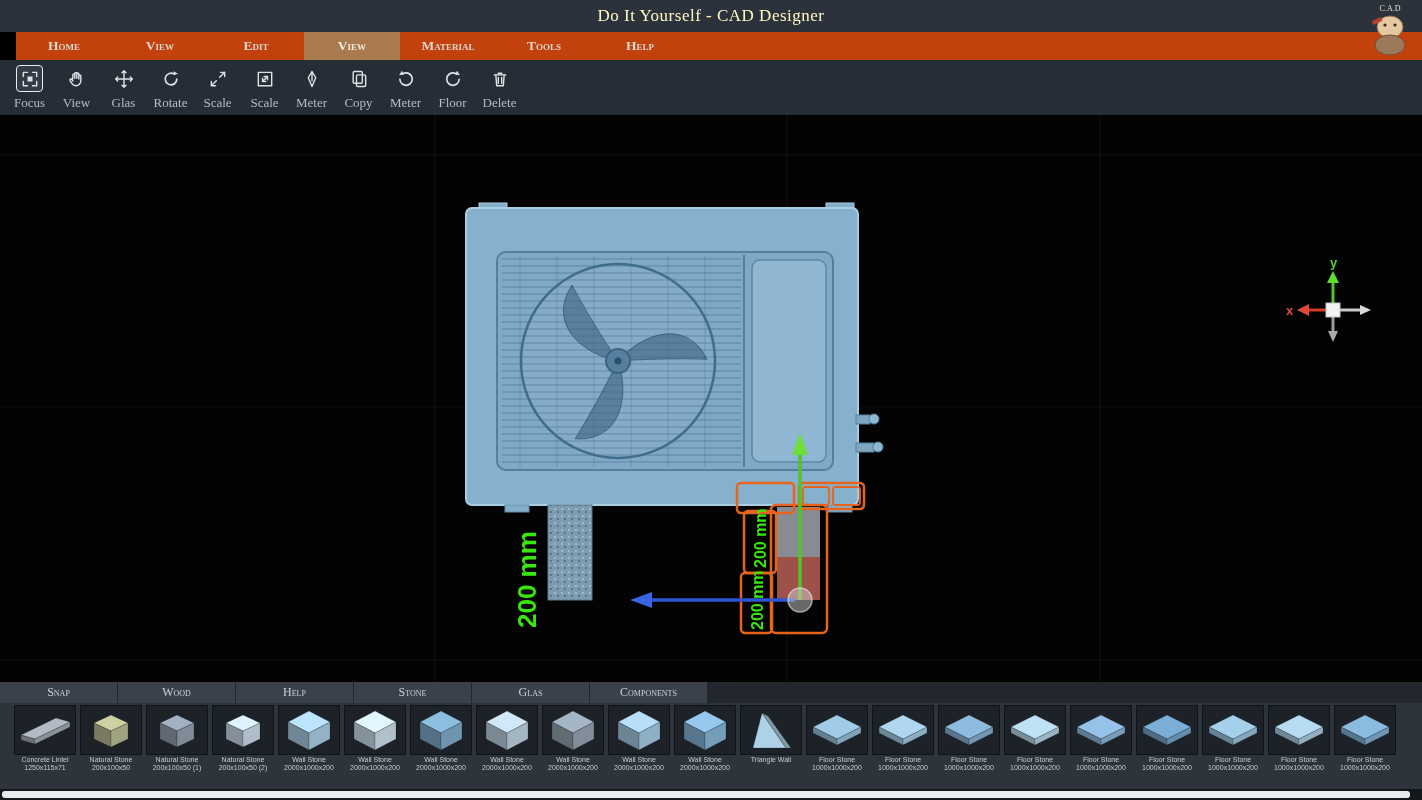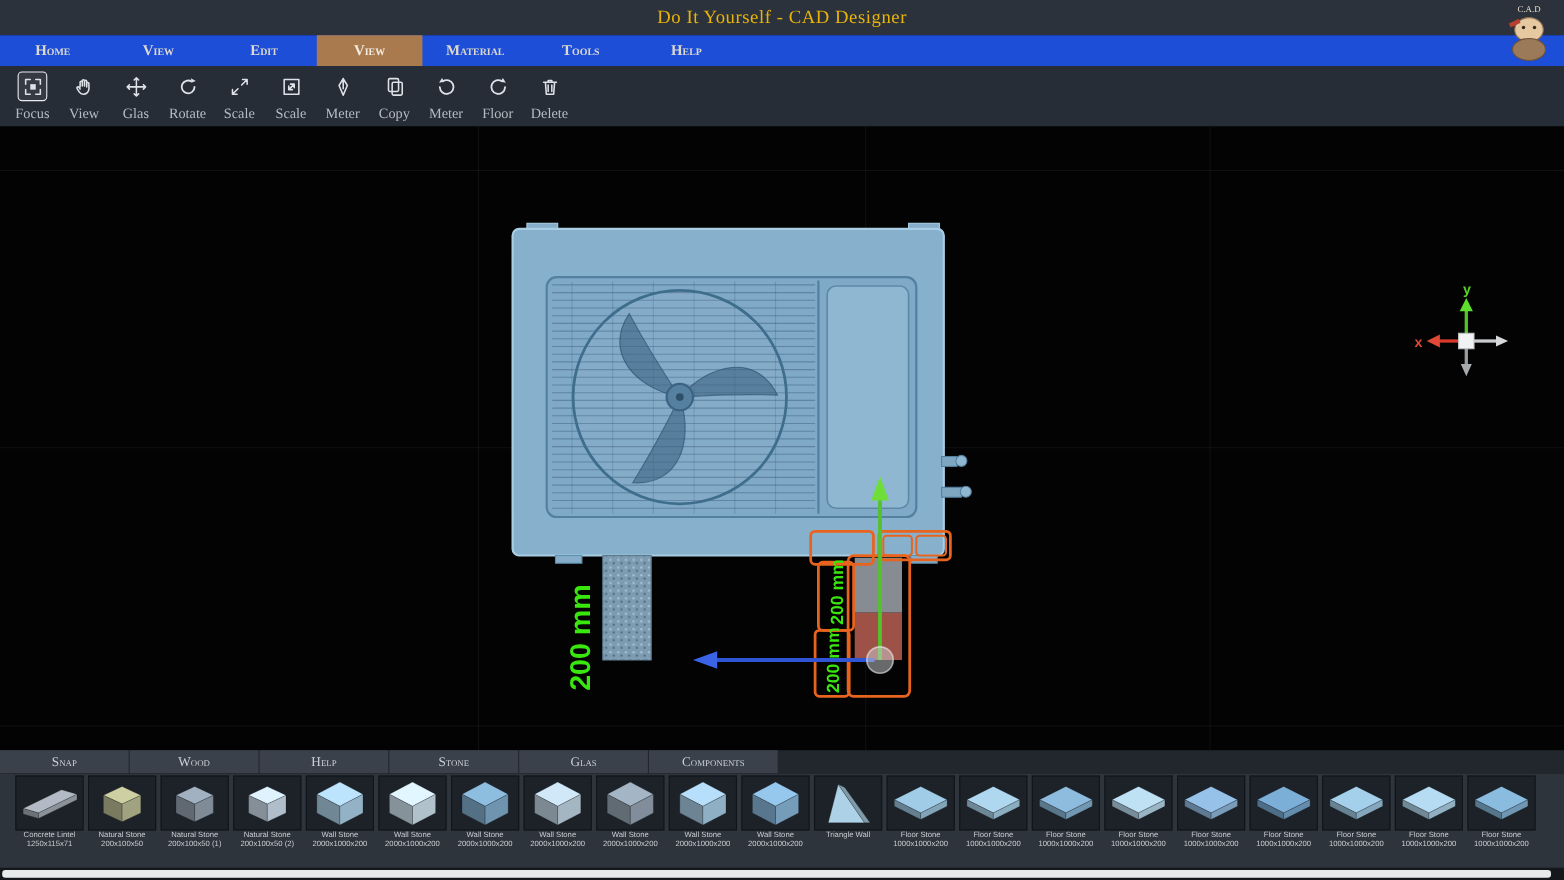--- a/index.html
+++ b/index.html
@@ -1,25 +1,25 @@
 <!DOCTYPE html>
 <html><head>
 <meta charset="utf-8">
 <style>
   *{margin:0;padding:0;box-sizing:border-box}
   html,body{width:1422px;height:800px;overflow:hidden;background:#000;font-family:"Liberation Sans",sans-serif}
   .app{position:relative;width:1422px;height:800px;background:#000}
 
   
   .titlebar{position:absolute;top:0;left:0;right:0;height:32px;background:#2b323c}
-  .title{position:absolute;left:0;right:0;top:6px;text-align:center;font-family:"Liberation Serif",serif;font-size:17px;color:#eab308;letter-spacing:.5px}
+  .title{position:absolute;left:0;right:0;top:6px;text-align:center;font-family:"Liberation Serif",serif;font-size:17px;color:#fef9c3;letter-spacing:.5px}
   .logo{position:absolute;right:6px;top:1px;width:52px;height:58px;z-index:6}
 
   
-  .menubar{position:absolute;top:32px;left:0;right:0;height:28px;background:#1d4ed8;display:flex}
+  .menubar{position:absolute;top:32px;left:16px;right:0;height:28px;background:#c2410c;display:flex}
   .menu-item{width:96px;display:flex;align-items:center;justify-content:center;color:#ddd9d0;font-family:"Liberation Serif",serif;font-weight:bold;font-size:13.5px;font-variant:small-caps;cursor:default}
   .menu-item.active{background:#a87a4e;color:#f4ecdf}
 
   
   .toolbar{position:absolute;top:60px;left:0;right:0;height:55px;background:#262d37}
   .tool-group{position:absolute;left:6px;top:3px;display:flex}
   .tool{width:47px;text-align:center}
   .tool-btn{width:27px;height:27px;margin:2px auto 0;border-radius:4px;display:flex;align-items:center;justify-content:center}
   .tool.active .tool-btn{border:1.5px solid #e9ebee;background:rgba(255,255,255,.07)}
   .tool-cap{font-size:13px;color:#b6bcc3;margin-top:3px;font-family:"Liberation Serif",serif}

